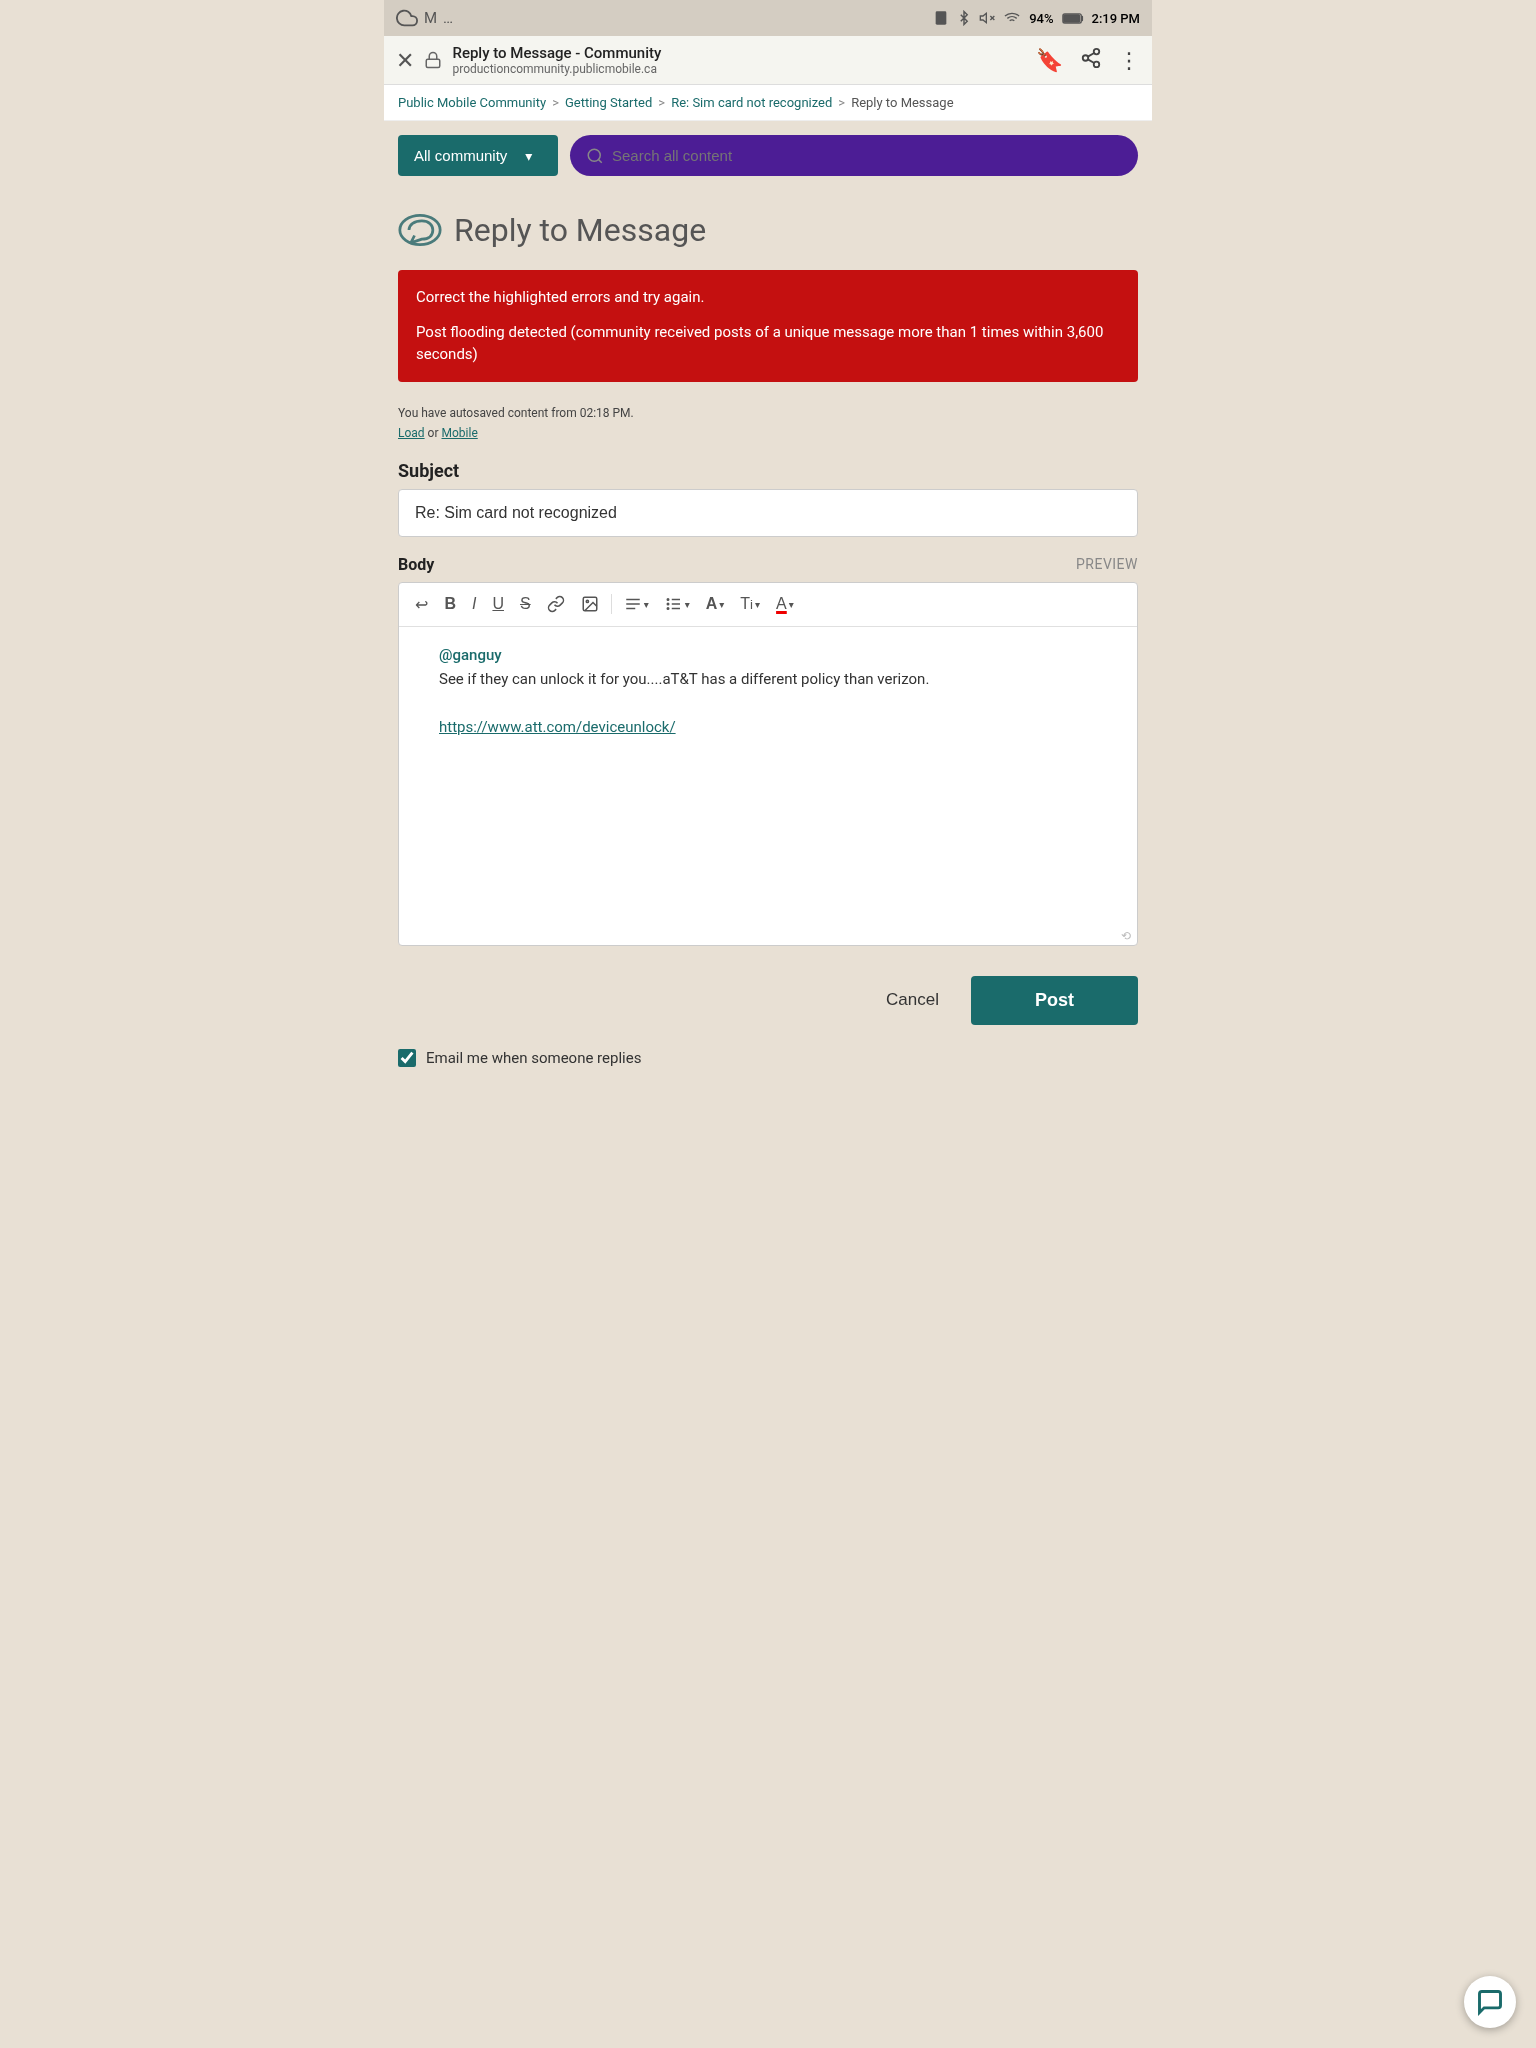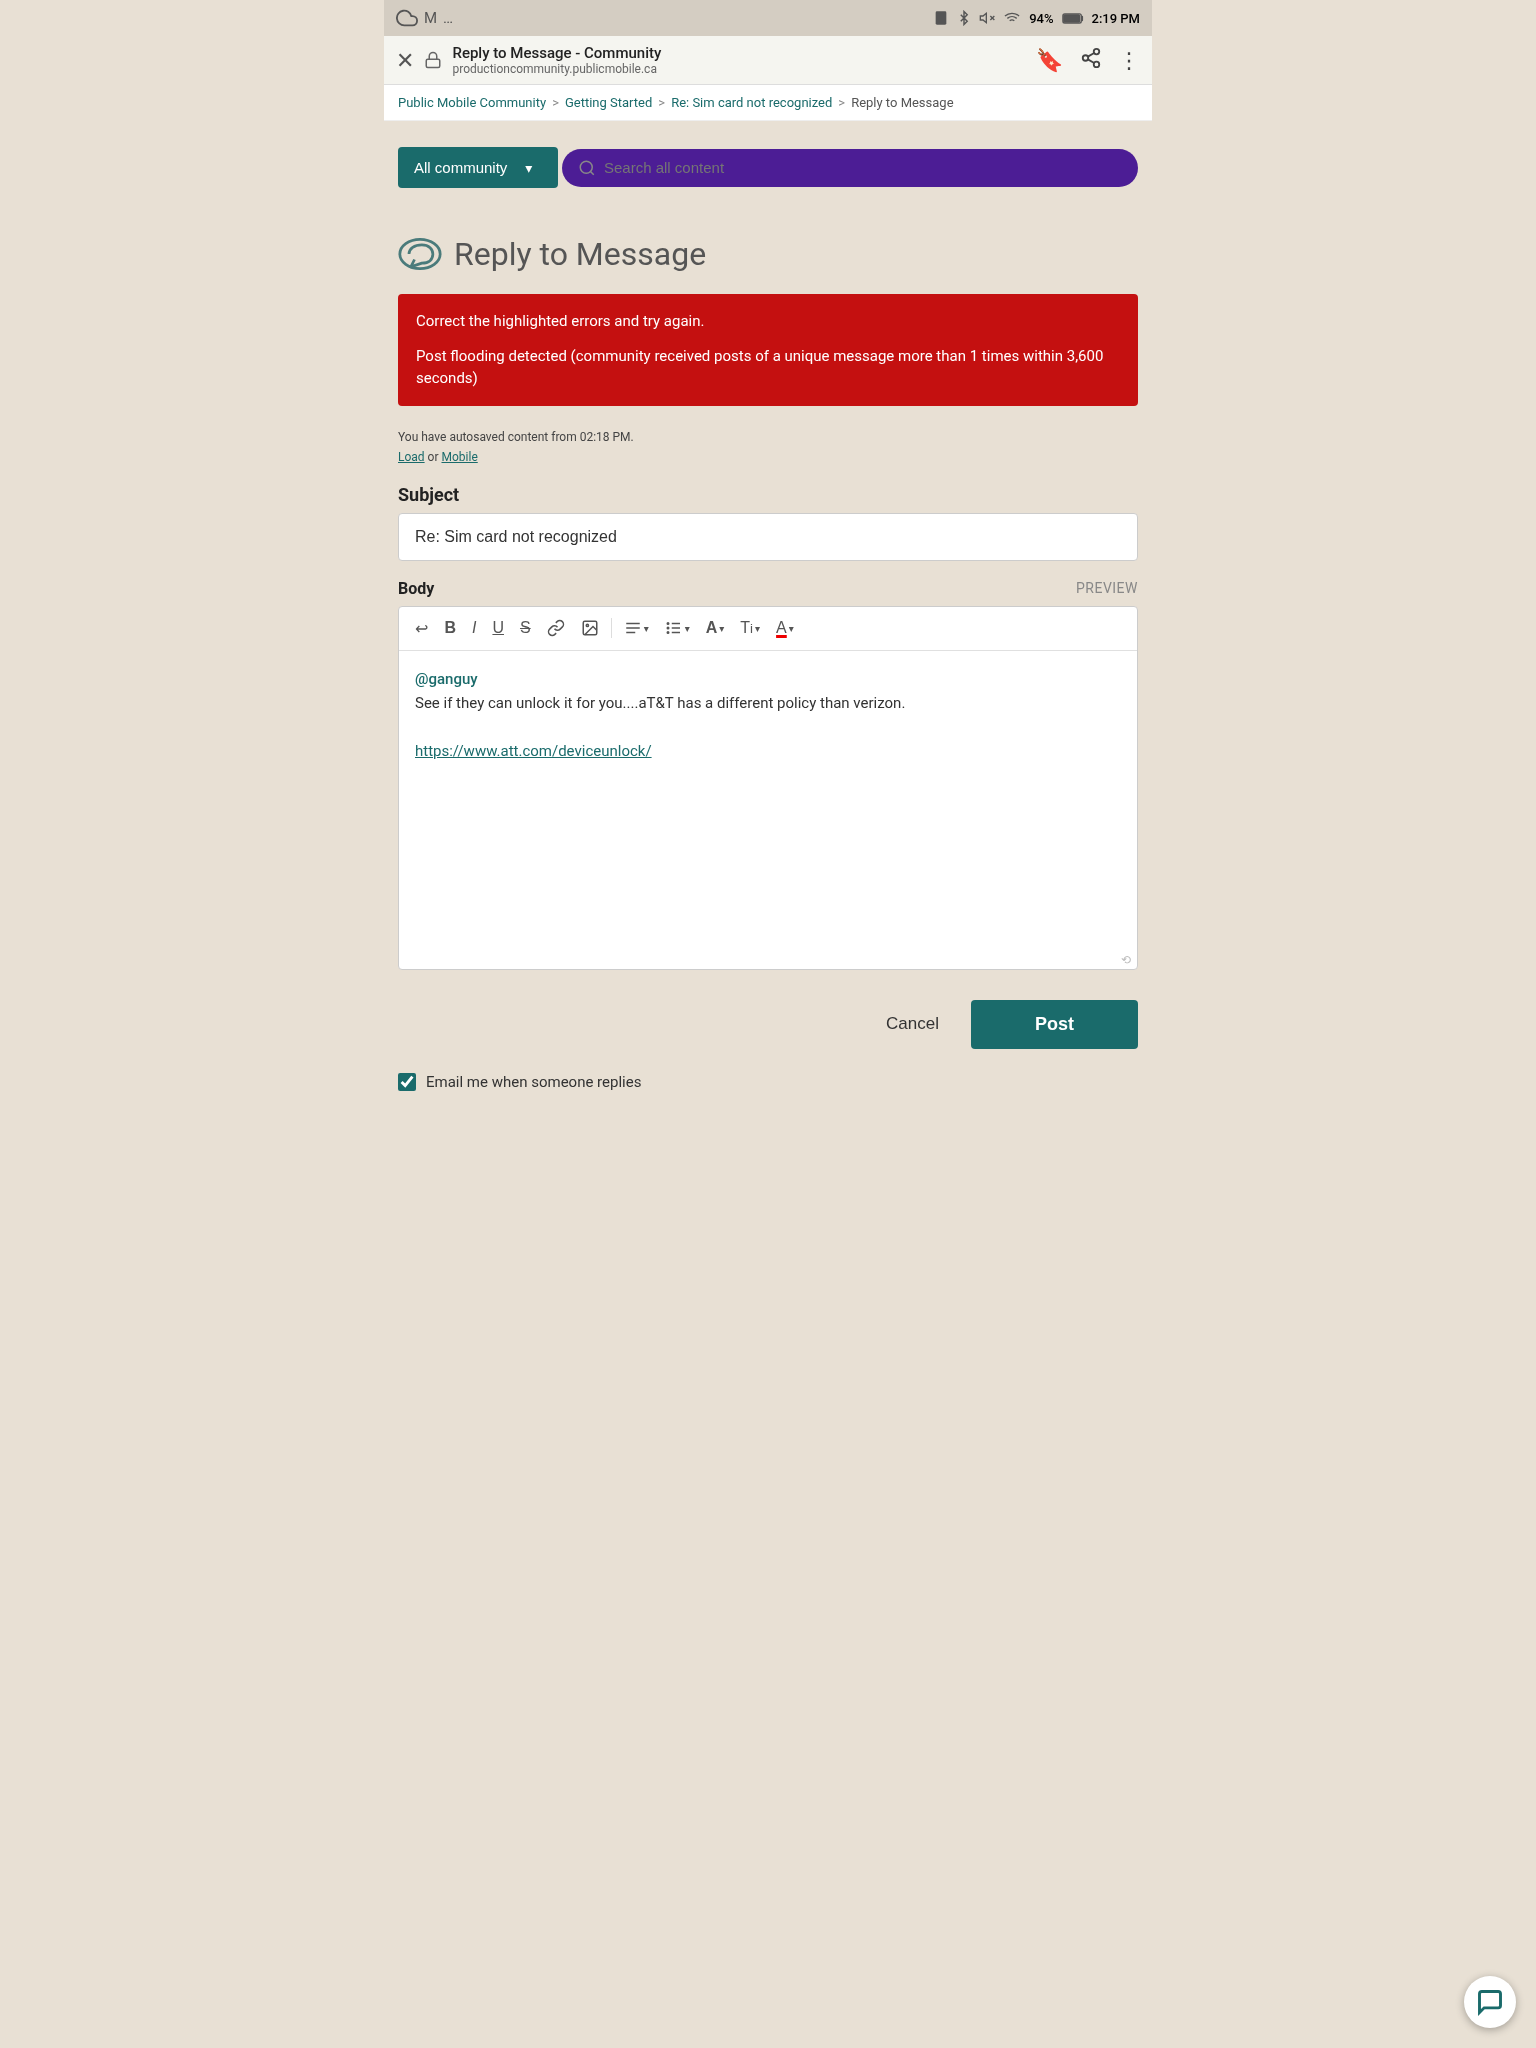--- a/index.html
+++ b/index.html
@@ -80,23 +80,22 @@
       color: #888;
     }
     .breadcrumb-last {
       color: #555;
     }
 
     
     .search-bar-row {
       background: #e8e0d4;
       display: flex;
-      align-items: center;
-      padding: 26px 14px;
-      gap: 4px;
+      padding: 14px 14px;
+      gap: 12px;
     }
     .community-dropdown {
       background: #1a6b6b;
       color: #fff;
       border: none;
       border-radius: 4px;
       padding: 12px 16px;
       font-size: 15px;
       display: flex;
       align-items: center;
@@ -261,20 +260,21 @@
     }
 
     
     .editor-body {
       padding: 16px;
       min-height: 300px;
       font-size: 15px;
       color: #333;
       line-height: 1.6;
       resize: vertical;
+      margin-left: 24px;
     }
     .editor-body .mention {
       color: #1a6b6b;
       font-weight: 500;
     }
     .editor-body .body-link {
       color: #1a6b6b;
       text-decoration: underline;
     }
     .editor-resize-handle {

